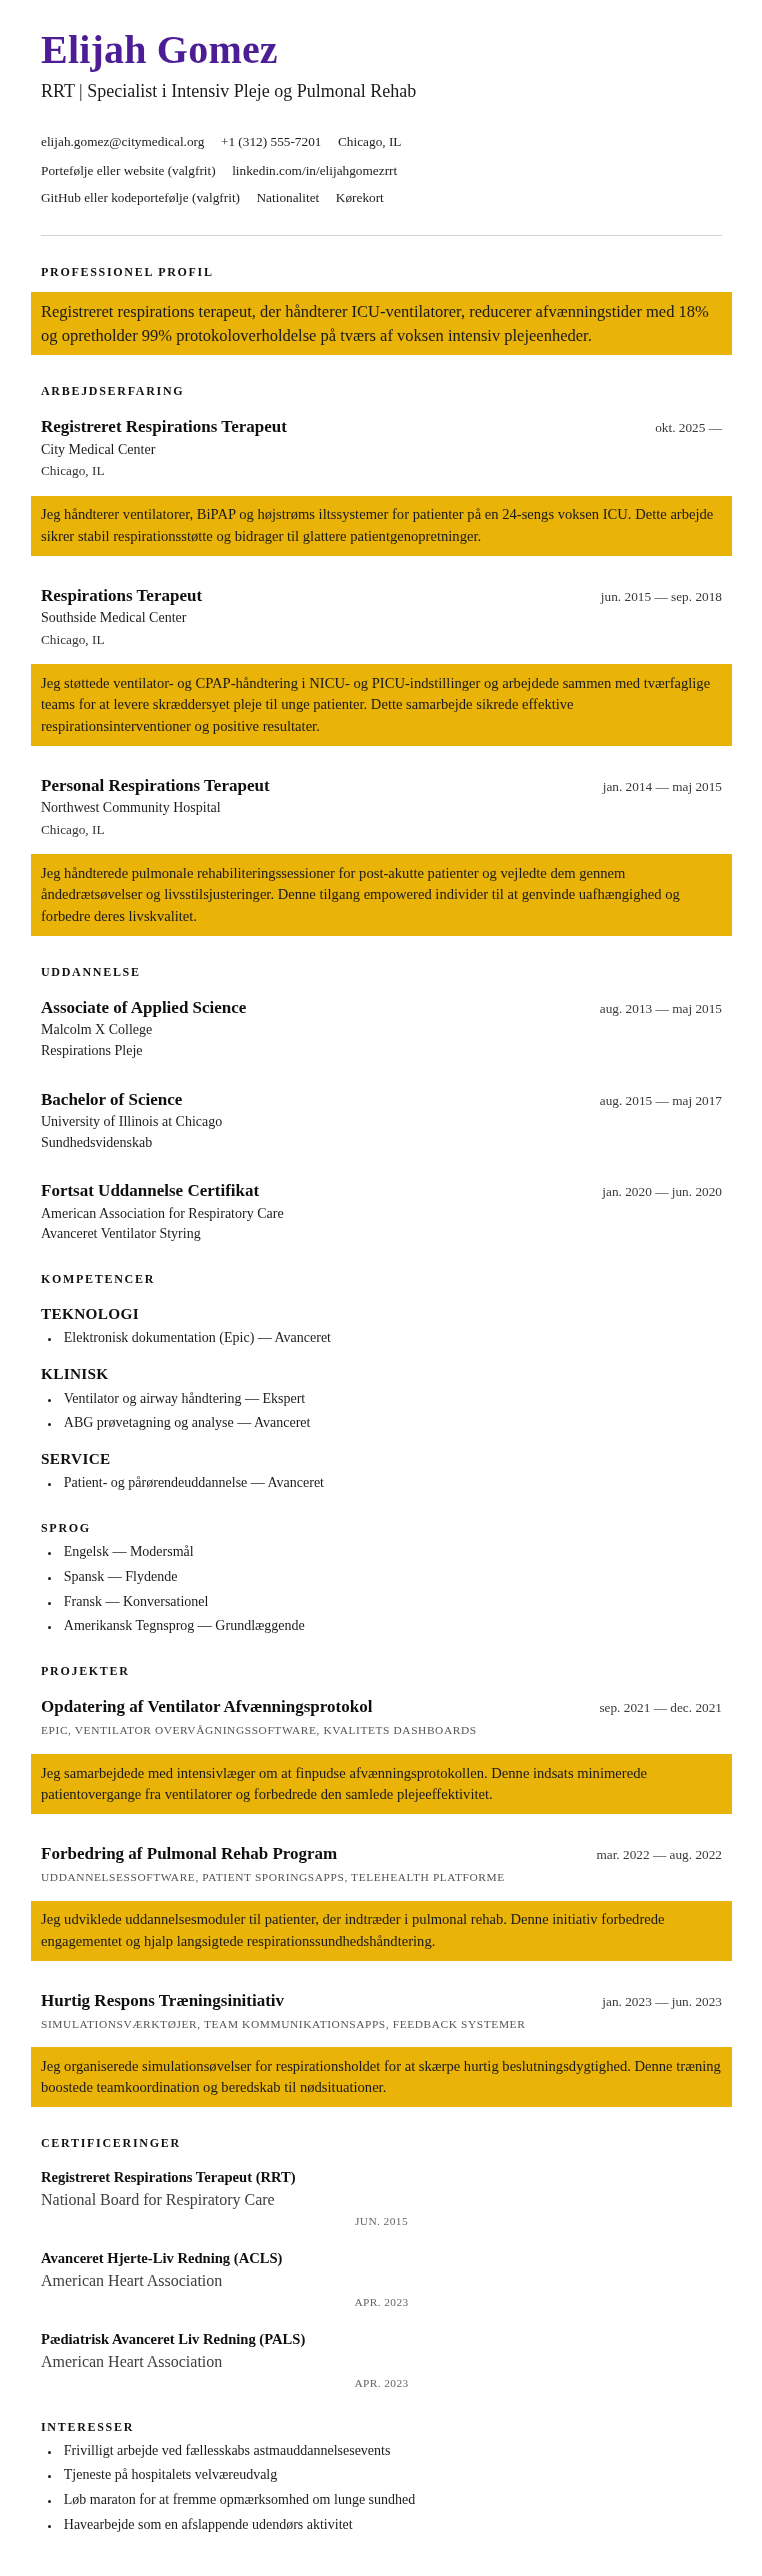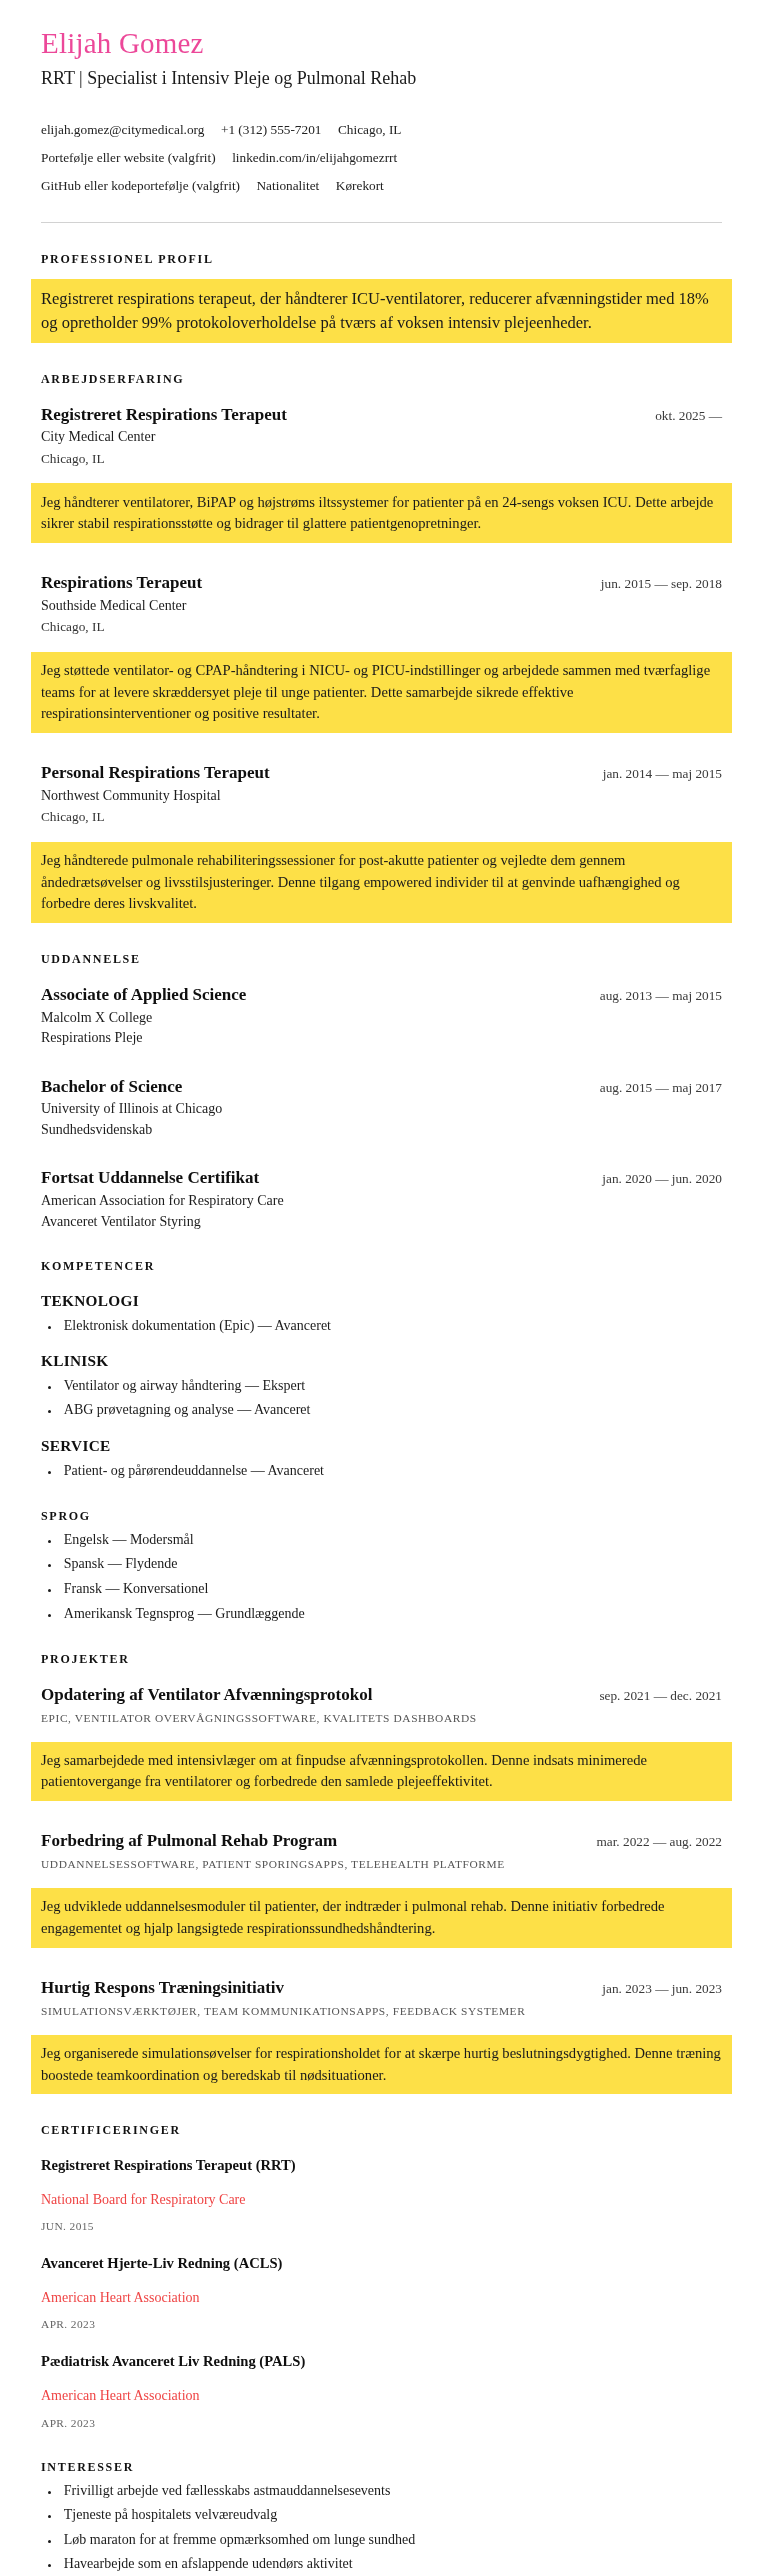--- a/index.html
+++ b/index.html
@@ -7,21 +7,21 @@
   html, body { background:#ffffff; }
   body {
     width:763px;
     font-family:"Liberation Serif","DejaVu Serif",serif;
     color:#161616;
     -webkit-font-smoothing:antialiased;
   }
   .page { padding:27px 41px 30.5px 41px; }
 
   
-  .name { font-size:29px; font-weight:400; line-height:1.15; letter-spacing:0.2px; color:#ec4899; }
+  .name { font-size:40px; font-weight:700; line-height:1.15; letter-spacing:0.2px; color:#4c1d95; }
   .subtitle { font-size:18px; line-height:1.2; margin-top:7.6px; color:#1b1b1b; }
   .contact-line { display:flex; flex-wrap:wrap; gap:16.5px; font-size:13.3px; line-height:1.25; color:#222; }
   .contact-1 { margin-top:32px; }
   .contact-2 { margin-top:12px;align-items:flex-end; }
   .contact-3 { margin-top:10.8px; }
   .divider { border:none; border-top:0.6px solid #d2d2d2; margin-top:28px; }
 
   
   .section { margin-top:29px; }
   .section-heading {
@@ -36,40 +36,40 @@
   .cert-entry + .cert-entry { margin-top:20.3px; }
   .entry-head { display:flex; justify-content:space-between; align-items:baseline; gap:8px; }
   .entry-title { font-size:17px; font-weight:700; line-height:1.25; color:#0f0f0f; }
   .entry-date { font-size:13.3px; color:#3a3a3a; white-space:nowrap; line-height:1.3; }
   .company { font-size:14px; margin-top:3.2px; line-height:1.25; color:#1c1c1c; }
   .location { font-size:13.3px; margin-top:5.1px; line-height:1.25; color:#333; }
   .edu-field { font-size:14px; margin-top:3.2px; line-height:1.25; color:#1c1c1c; }
 
   .desc {
     font-size:14.6px; line-height:1.48; color:#1a1a1a;
-    background:#fde047; padding:8.3px 10.2px; margin:16px -10.2px 0 -10.2px;
+    background:#eab308; padding:8.3px 10.2px; margin:16px -10.2px 0 -10.2px;
   }
   .profile-desc { font-size:16.5px; line-height:1.42; margin-top:11.4px; }
 
   .tools-line {
     font-size:11.4px; letter-spacing:0.6px; color:#555;
     margin-top:5.7px; line-height:1.3; text-transform:uppercase;
   }
 
   
   .skill-group { margin-top:16.5px; }
   .group-name { font-size:15.3px; font-weight:700; letter-spacing:0.3px; color:#101010; line-height:1.25; }
   .bullet-list { margin-top:6.4px; list-style:disc outside; padding-left:20.3px; }
   .bullet-list li { font-size:14px; line-height:1.3; margin-top:6.4px; color:#1b1b1b; padding-left:2.5px; }
   .bullet-list li::marker { color:#1b1b1b; font-size:11.4px; }
 
   
   .cert-name { font-size:14.6px; font-weight:700; line-height:1.3; color:#0f0f0f; }
-  .cert-org { font-size:14px; margin-top:16px; line-height:1.25; color:#ef4444; }
-  .cert-date { font-size:11.4px; letter-spacing:0.4px; margin-top:12px; color:#666; text-transform:uppercase; line-height:1.2; }
+  .cert-org { font-size:16px; margin-top:3px; line-height:1.25; color:#404040; }
+  .cert-date { font-size:11.4px; letter-spacing:0.4px; margin-top:5px; color:#666; text-transform:uppercase; line-height:1.2;text-align:center; }
 </style>
 </head>
 <body>
 
 <div class="page">
 
   <header>
     <h1 class="name">Elijah Gomez</h1>
     <div class="subtitle">RRT | Specialist i Intensiv Pleje og Pulmonal Rehab</div>
 

